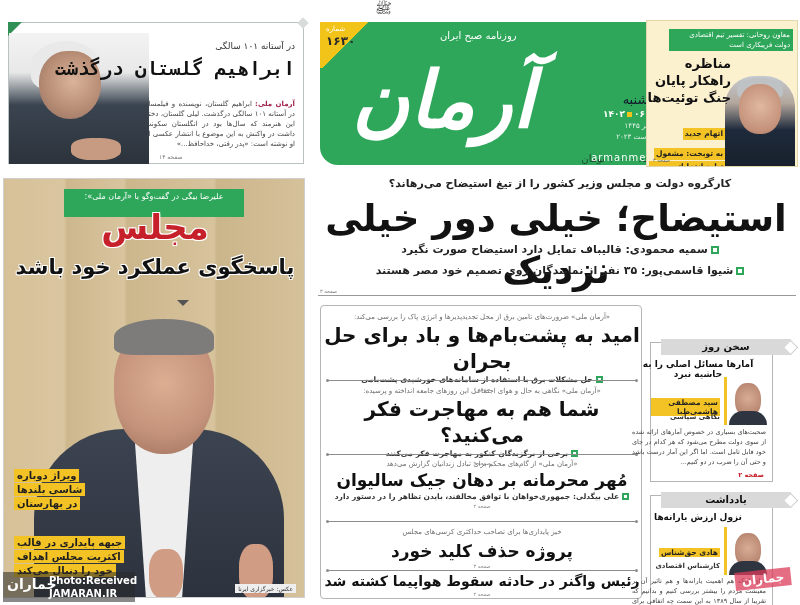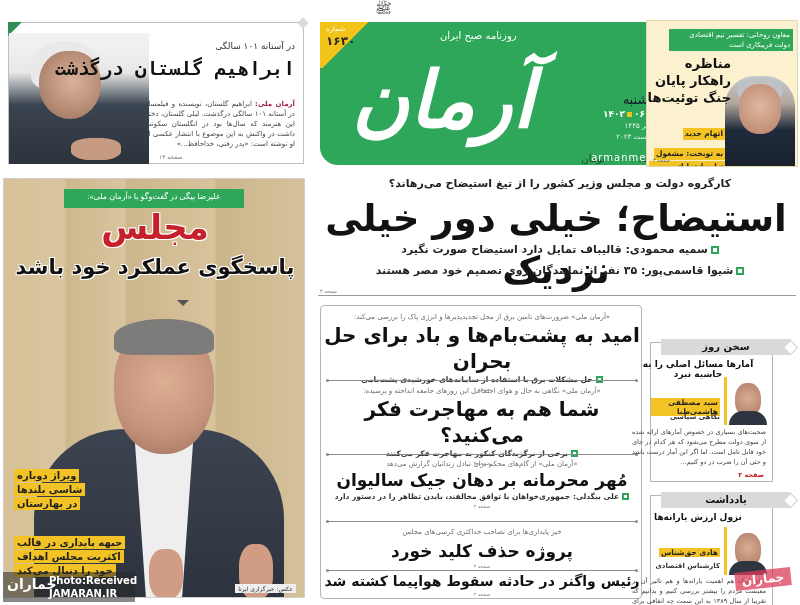--- a/index.html
+++ b/index.html
@@ -52,21 +52,21 @@
   
   #lead-kicker { left: 330px; top: 177px; width: 460px; text-align:center; font-size: 11px; font-weight: bold; color:#222; }
   #lead-title { left: 318px; top: 193px; width: 476px; text-align:center; font-size: 37px; font-weight: bold; color:#121212; line-height: 52px; letter-spacing: -1px; }
   .lead-bullet { left: 330px; width: 460px; text-align:center; font-size: 11px; font-weight: bold; color:#222; }
   .sq { display:inline-block; width: 8px; height: 8px; border: 2px solid #2ea75a; background: #fff; margin-left: 3px; vertical-align: middle; }
   #lead-page { left: 320px; top: 288px; font-size: 5px; color:#777; }
   #lead-rule { left: 318px; top: 295px; width: 478px; height: 1px; background:#999; }
 
   
   #cover { left: 3px; top: 178px; width: 302px; height: 420px; background: linear-gradient(90deg, #d6c198 0%, #d9c59f 20%, #cdb78d 21%, #d8c49e 40%, #ccb68c 41%, #d7c39c 70%, #cbb58b 71%, #d5c19a 100%); overflow:hidden; border:1px solid #cfcfcf; }
-  #cover-kicker { left: 60px; top: 10px; width: 180px; height: 19px; background: #2ea75a; color:#fff; font-size: 8px; text-align:center; line-height: 15px; font-family: Liberation Serif, serif; }
+  #cover-kicker { left: 60px; top: 10px; width: 180px; height: 28px; background: #2ea75a; color:#fff; font-size: 8px; text-align:center; line-height: 15px; }
   #cover-title-red { left: 0; top: 28px; width: 302px; text-align:center; font-size: 34px; font-weight: bold; color:#c6202a; text-shadow: 1px 1px 0 #fff, -1px -1px 0 #fff, 1px -1px 0 #fff, -1px 1px 0 #fff; }
   #cover-title-black { left: 0; top: 76px; width: 302px; text-align:center; font-size: 21px; font-weight: bold; color:#111; text-shadow: 1px 1px 0 #fff, -1px -1px 0 #fff, 1px -1px 0 #fff, -1px 1px 0 #fff; }
   #cover-person { left: 30px; top: 140px; width: 250px; height: 280px; }
   #cover-person .suit { position:absolute; left: 0; top: 110px; width: 250px; height: 180px; border-radius: 90px 90px 0 0; background: linear-gradient(180deg,#3d4451 0%, #2b313c 100%); }
   #cover-person .shirt { position:absolute; left: 100px; top: 110px; width: 60px; height: 170px; background: #eeeeee; clip-path: polygon(0 0,100% 0,80% 100%,20% 100%); }
   #cover-person .face { position:absolute; left: 80px; top: 5px; width: 100px; height: 130px; border-radius: 45% 45% 48% 48%; background: radial-gradient(circle at 50% 45%, #dcae92 0%, #c4927a 60%, #9e705d 100%); }
   #cover-person .hair { position:absolute; left: 80px; top: 0; width: 100px; height: 36px; border-radius: 50% 50% 20% 20%; background: #7d7c7a; }
   #cover-person .hand-l { position:absolute; left: 115px; top: 230px; width: 34px; height: 50px; border-radius: 40%; background: #d09c83; }
   #cover-person .hand-r { position:absolute; left: 205px; top: 225px; width: 34px; height: 55px; border-radius: 40%; background: #d09c83; }
   .cover-side { left: 10px; }

